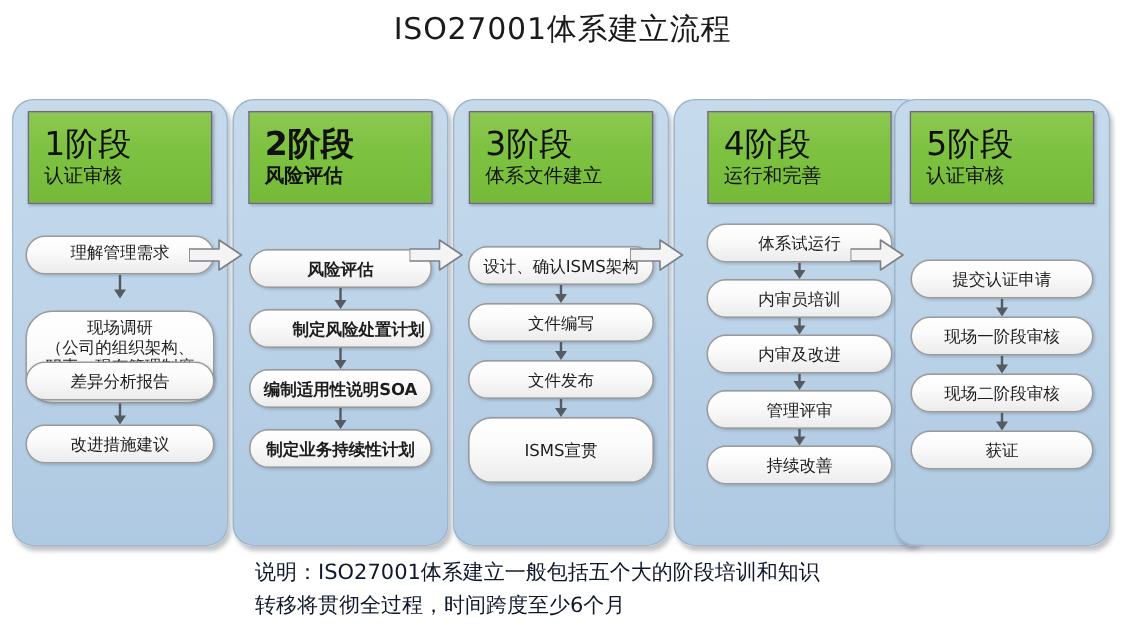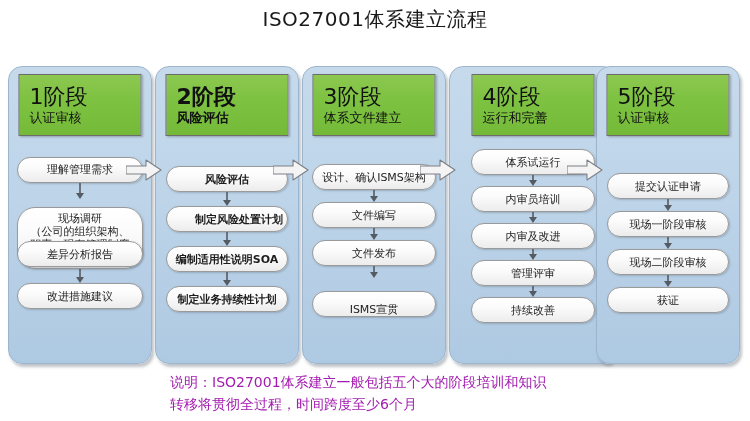--- a/index.html
+++ b/index.html
@@ -85,21 +85,21 @@
   
   .down-arrow{
     position:absolute;left:50%;transform:translateX(-50%);
     width:9px;z-index:2;
   }
   .down-arrow svg{display:block;}
 
   
   .note{
     position:absolute;left:170px;top:371px;width:520px;
-    font-size:14px;line-height:22px;color:#a21caf;
+    font-size:14px;line-height:22px;color:#0f172a;
     font-family:"DejaVu Sans","Liberation Sans",sans-serif;
   }
   .note div{white-space:nowrap;}
 </style>
 </head>
 <body>
 
 <div id="root">
 
   <div class="title">ISO27001体系建立流程</div>
@@ -237,21 +237,21 @@
           <div>
             <div>文件发布</div>
           </div>
         </div>
         <div class="down-arrow" style="top: 199px; height: 12px;">
           <svg width="9" height="12" viewBox="0 0 9 12">
             <line x1="4.5" y1="0" x2="4.5" y2="7" stroke="#555b63" stroke-width="1.6"></line>
             <polygon points="0.5,6 8.5,6 4.5,12" fill="#555b63"></polygon>
           </svg>
         </div>
-        <div class="pill" style="top: 224px; height: 26px; width: 124px; align-items: flex-end;">
+        <div class="pill" style="top: 211px; height: 44px; width: 124px;">
           <div>
             <div>ISMS宣贯</div>
           </div>
         </div>
       </div>
       <div class="flow-arrow" style="left: 412px;">
         <svg width="36" height="22" viewBox="0 0 36 22">
           <polygon points="0,7 20,7 20,1 35,11 20,21 20,15 0,15" fill="#f4f4f4" stroke="#7c8087" stroke-width="1.1" stroke-linejoin="round"></polygon>
         </svg>
       </div>

